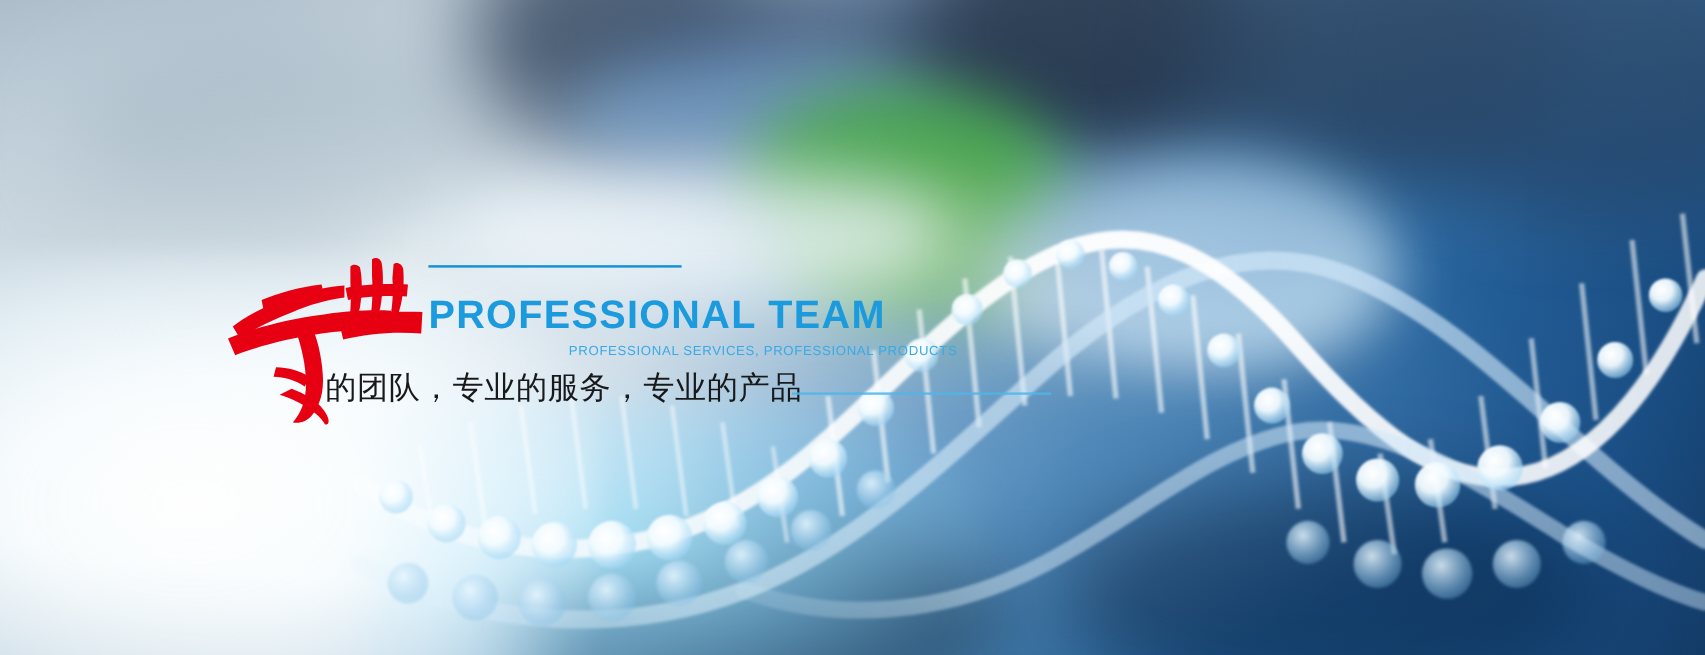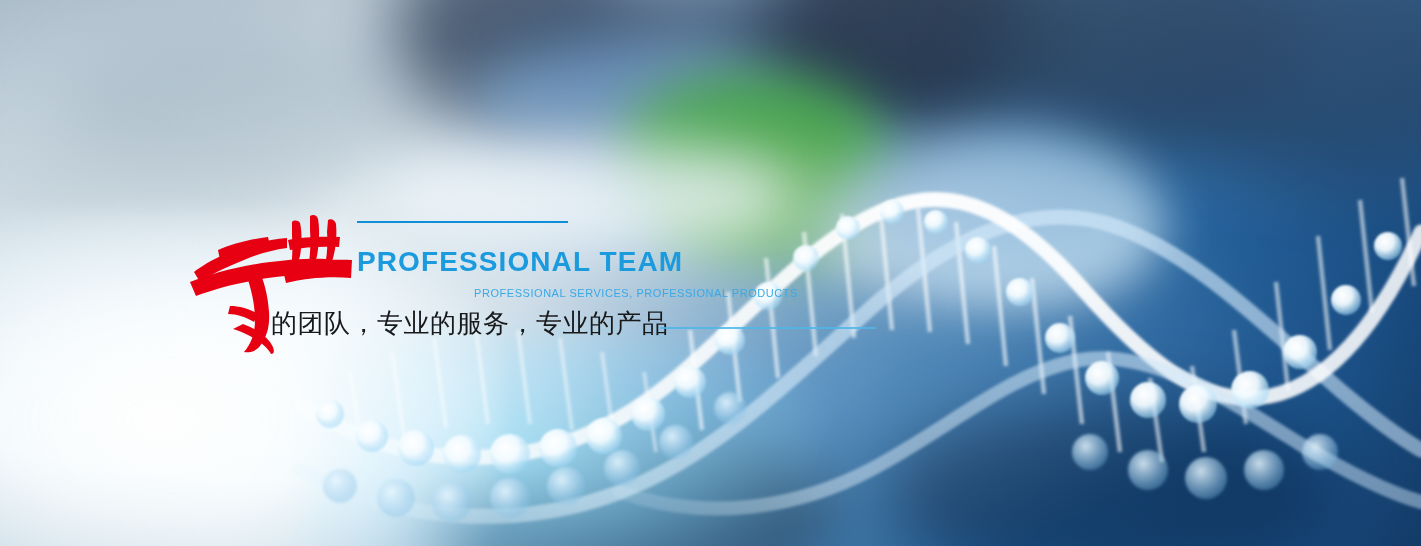--- a/index.html
+++ b/index.html
@@ -127,21 +127,21 @@
     top: 221px;
     width: 211px;
     height: 2px;
     background: #0f8fd6;
   }
 
   .headline {
     position: absolute;
     left: 357px;
     top: 243px;
-    font-size: 28px;
+    font-size: 33px;
     font-weight: bold;
     letter-spacing: 1.1px;
     color: #1b9ade;
     white-space: nowrap;
     line-height: 38px;
   }
 
   .subheadline {
     position: absolute;
     left: 474px;

